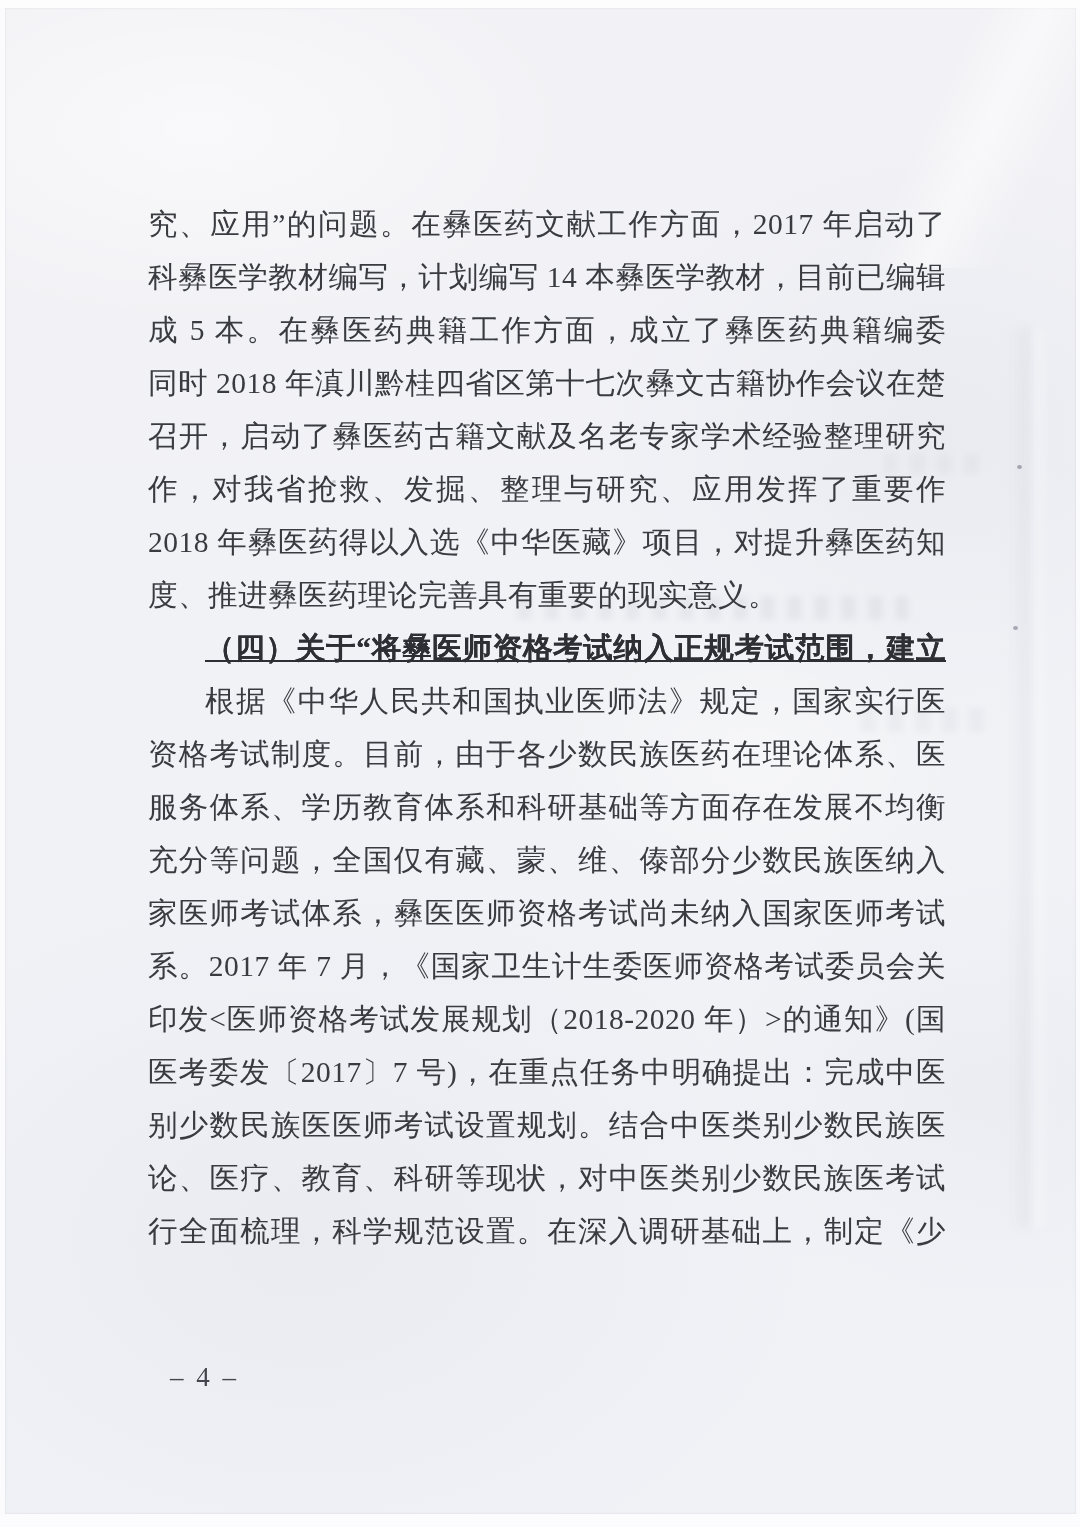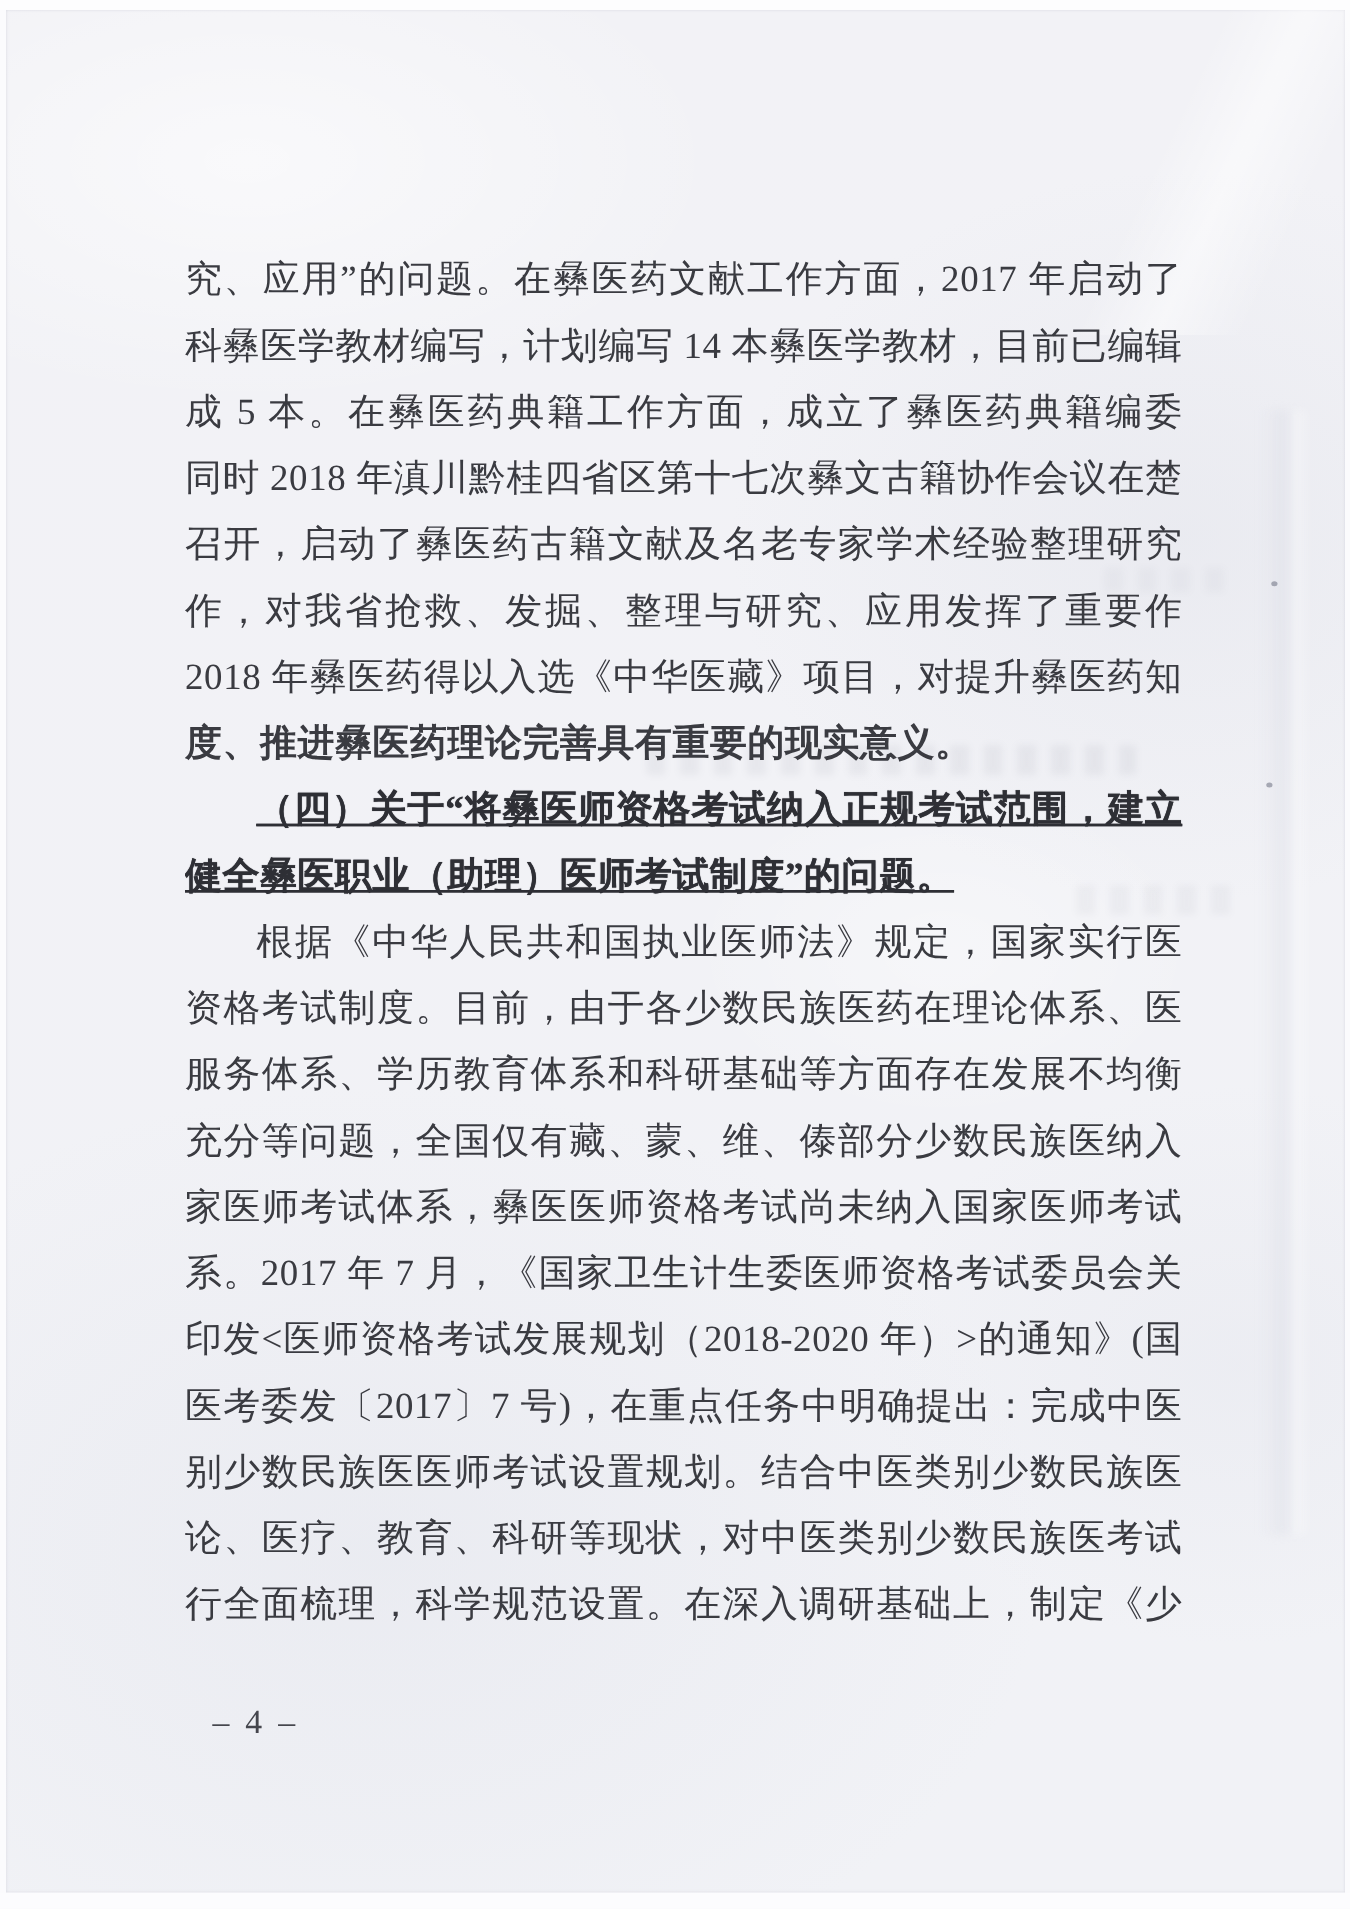--- a/index.html
+++ b/index.html
@@ -31,21 +31,21 @@
     filter:blur(4px);
   }
   .text-block{
     position:absolute;left:148px;top:198px;width:798px;
     font-size:29.5px;line-height:53px;
     color:#3a3b41;
     letter-spacing:.5px;
   }
   .line{height:53px;overflow:hidden;}
   .just{text-align:justify;text-align-last:justify;}
-  .nojust{text-align:left;font-weight:bold;}
+  .nojust{text-align:left;}
   .indent{text-indent:57px;}
   .bold{font-weight:700;color:#2e2f35;text-shadow:0 0 .6px #2e2f35;text-decoration:underline;}
   .page-number{
     position:absolute;left:170px;top:1362px;
     font-size:27px;color:#45464d;letter-spacing:3px;
   }
   .ghost{
     position:absolute;height:24px;
     background:repeating-linear-gradient(90deg, rgba(116,120,136,.6) 0 15px, transparent 15px 27px);
     filter:blur(3px);opacity:.14;border-radius:3px;
@@ -82,21 +82,20 @@
 <div class="text-block" id="text-block">
     <div class="line just">究、应用”的问题。在彝医药文献工作方面，2017 年启动了本</div>
     <div class="line just">科彝医学教材编写，计划编写 14 本彝医学教材，目前已编辑完</div>
     <div class="line just">成 5 本。在彝医药典籍工作方面，成立了彝医药典籍编委会，</div>
     <div class="line just">同时 2018 年滇川黔桂四省区第十七次彝文古籍协作会议在楚雄</div>
     <div class="line just">召开，启动了彝医药古籍文献及名老专家学术经验整理研究工</div>
     <div class="line just">作，对我省抢救、发掘、整理与研究、应用发挥了重要作用。</div>
     <div class="line just">2018 年彝医药得以入选《中华医藏》项目，对提升彝医药知名</div>
     <div class="line nojust">度、推进彝医药理论完善具有重要的现实意义。</div>
     <div class="line just bold indent">（四）关于“将彝医师资格考试纳入正规考试范围，建立</div>
-    <div class="line nojust bold">健全彝医职业（助理）医师考试制度”的问题。</div>
     <div class="line just indent">根据《中华人民共和国执业医师法》规定，国家实行医师</div>
     <div class="line just">资格考试制度。目前，由于各少数民族医药在理论体系、医疗</div>
     <div class="line just">服务体系、学历教育体系和科研基础等方面存在发展不均衡不</div>
     <div class="line just">充分等问题，全国仅有藏、蒙、维、傣部分少数民族医纳入国</div>
     <div class="line just">家医师考试体系，彝医医师资格考试尚未纳入国家医师考试体</div>
     <div class="line just">系。2017 年 7 月，《国家卫生计生委医师资格考试委员会关于</div>
     <div class="line just">印发&lt;医师资格考试发展规划（2018-2020 年）&gt;的通知》(国卫</div>
     <div class="line just">医考委发〔2017〕7 号)，在重点任务中明确提出：完成中医类</div>
     <div class="line just">别少数民族医医师考试设置规划。结合中医类别少数民族医理</div>
     <div class="line just">论、医疗、教育、科研等现状，对中医类别少数民族医考试进</div>

